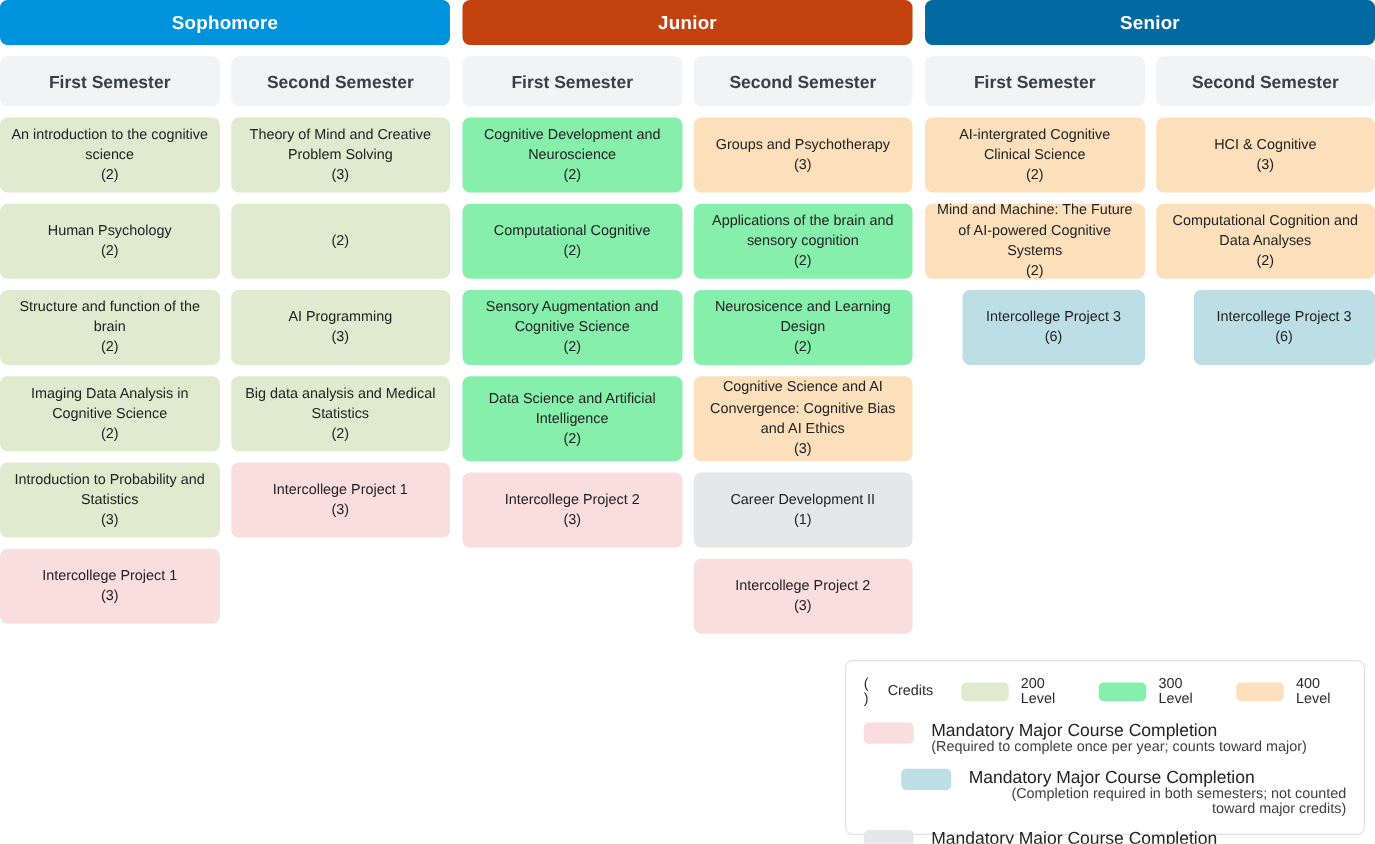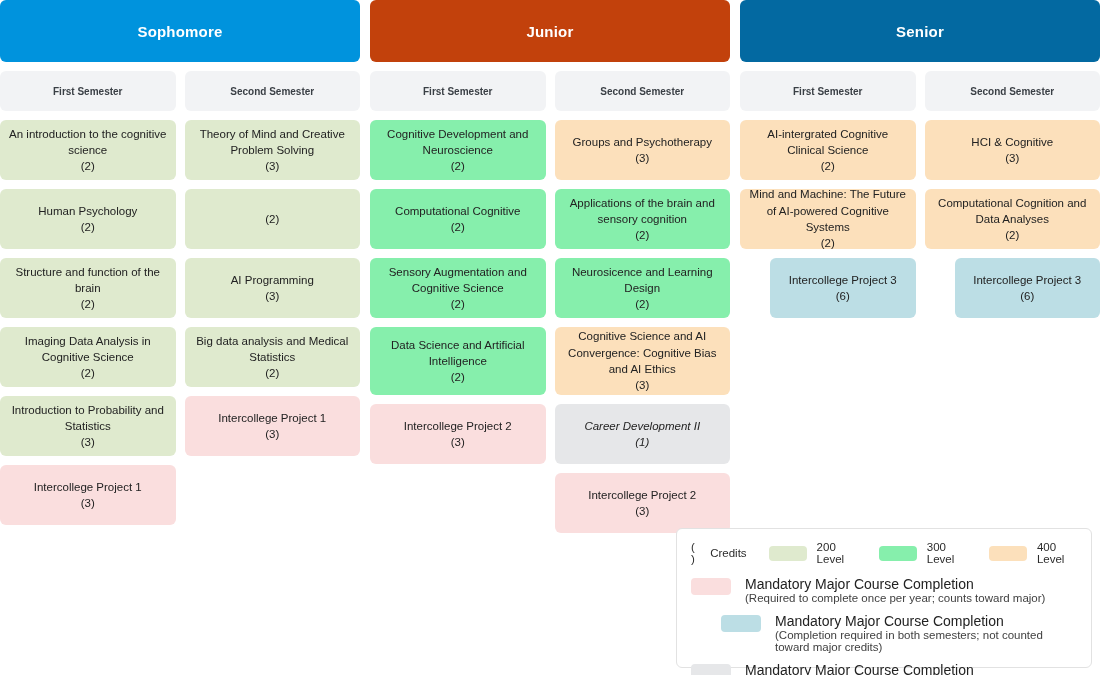--- a/index.html
+++ b/index.html
@@ -16,21 +16,21 @@
   .grid {
     display: grid;
     grid-template-columns: 1fr 1fr 1fr;
     column-gap: 10px;
     padding: 0;
   }
 
   .year-col { display: flex; flex-direction: column; }
 
   .year-header {
-    height: 62px;
+    height: 36px;
     border-radius: 6px;
     display: flex;
     align-items: center;
     justify-content: center;
     color: #ffffff;
     font-size: 15px;
     font-weight: bold;
     letter-spacing: .2px;
   }
 
@@ -43,21 +43,21 @@
 
   .sem-col { display: flex; flex-direction: column; }
 
   .sem-header {
     height: 40px;
     background: #f2f3f5;
     border-radius: 6px;
     display: flex;
     align-items: center;
     justify-content: center;
-    font-size: 10px;
+    font-size: 14px;
     font-weight: bold;
     color: #3a3f45;
   }
 
   .cards { display: flex; flex-direction: column; margin-top: 9px; }
 
   .card {
     border-radius: 6px;
     display: flex;
     flex-direction: column;
@@ -74,21 +74,21 @@
   .card .credits { display: block; }
 
   .h60 { height: 60px; }
   .h68 { height: 68px; }
 
   .lvl200 { background: #dfeace; }
   .lvl300 { background: #86efac; }
   .lvl400 { background: #fce0bb; }
   .mand-year { background: #fadede; }
   .mand-both { background: #bcdee5; margin-left: 30px; }
-  .mand-gen  { background: #e6e7e9; font-style: italic; }
+  .mand-gen  { background: #e6e7e9; }
 
   
   .legend {
     position: absolute;
     left: 676px;
     top: 528px;
     width: 416px;
     height: 140px;
     border: 1px solid #e2e2e2;
     border-radius: 6px;
@@ -115,21 +115,21 @@
   .legend-row-top .lvl-lbl { margin-left: 10px; }
 
   .legend-row {
     display: flex;
     align-items: flex-start;
     margin-bottom: 9px;
   }
   .legend-row .swatch { margin-top: 2px; width: 40px; height: 17px; }
   .legend-text { margin-left: 14px; }
   .legend-text .main { font-size: 14px; color: #222; display: block; }
-  .legend-text .sub  { font-size: 11.5px; color: #3f3f3f; display: block; }
+  .legend-text .sub  { font-size: 11.5px; color: #3f3f3f; display: block; text-align: right; }
 </style>
 </head>
 <body>
 
 <div class="grid" id="grid">
     <div class="year-col">
       <div class="year-header" style="background: rgb(0, 147, 221);">Sophomore</div>
       <div class="sem-wrap">
         <div class="sem-col">
           <div class="sem-header">First Semester</div>

